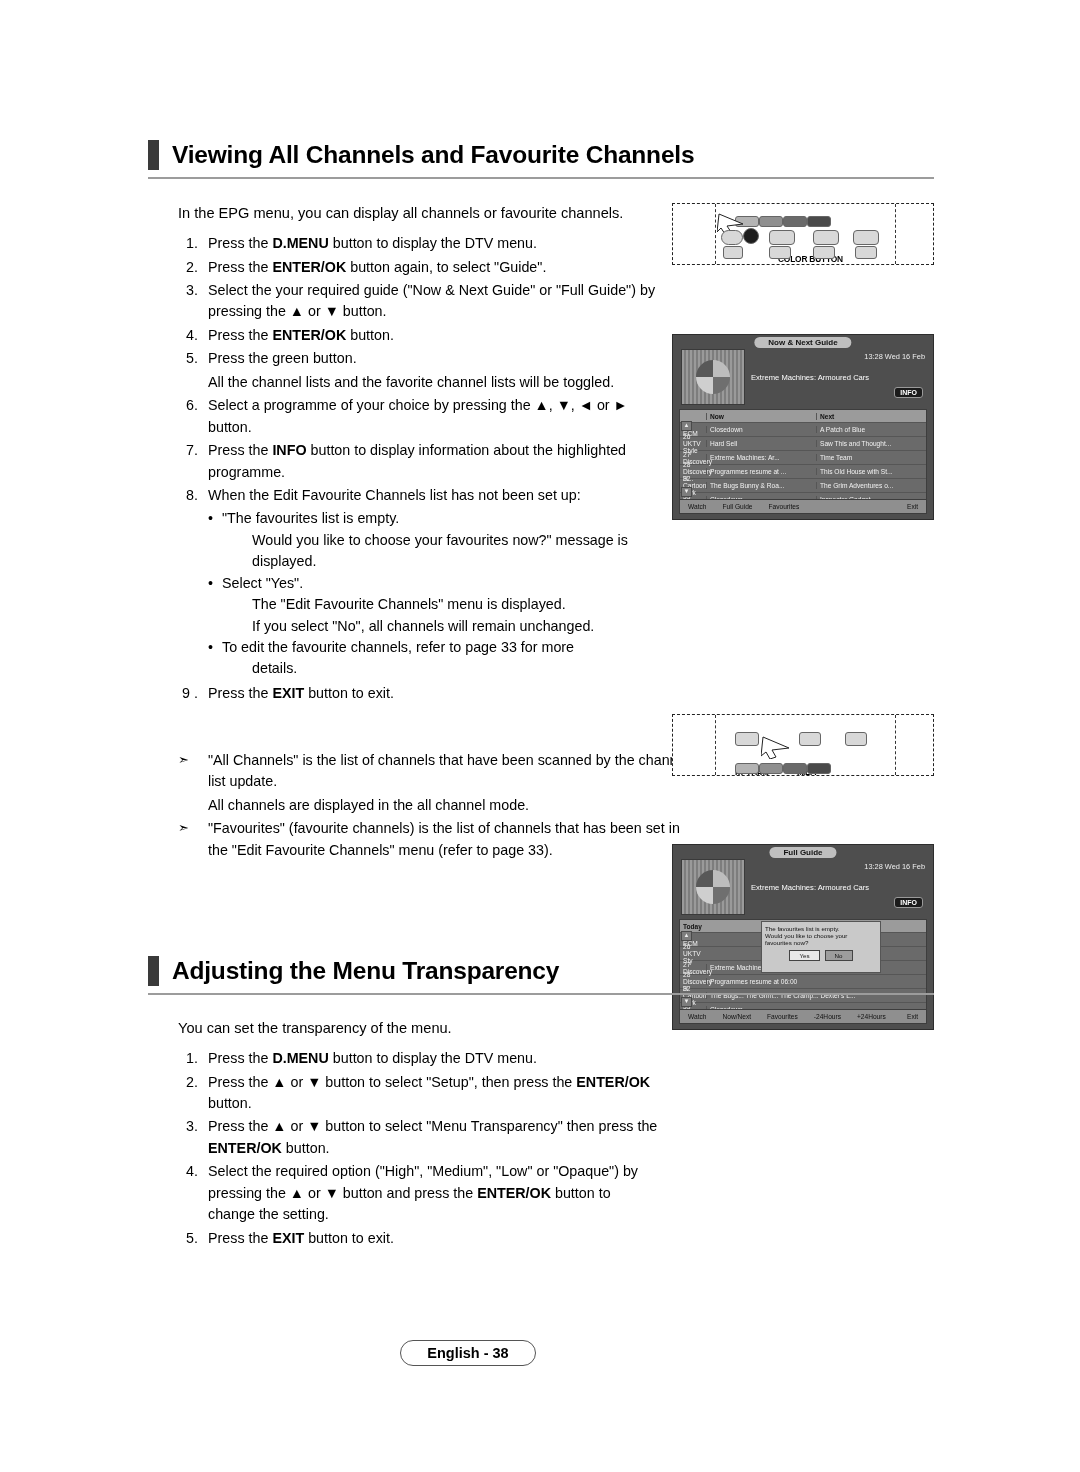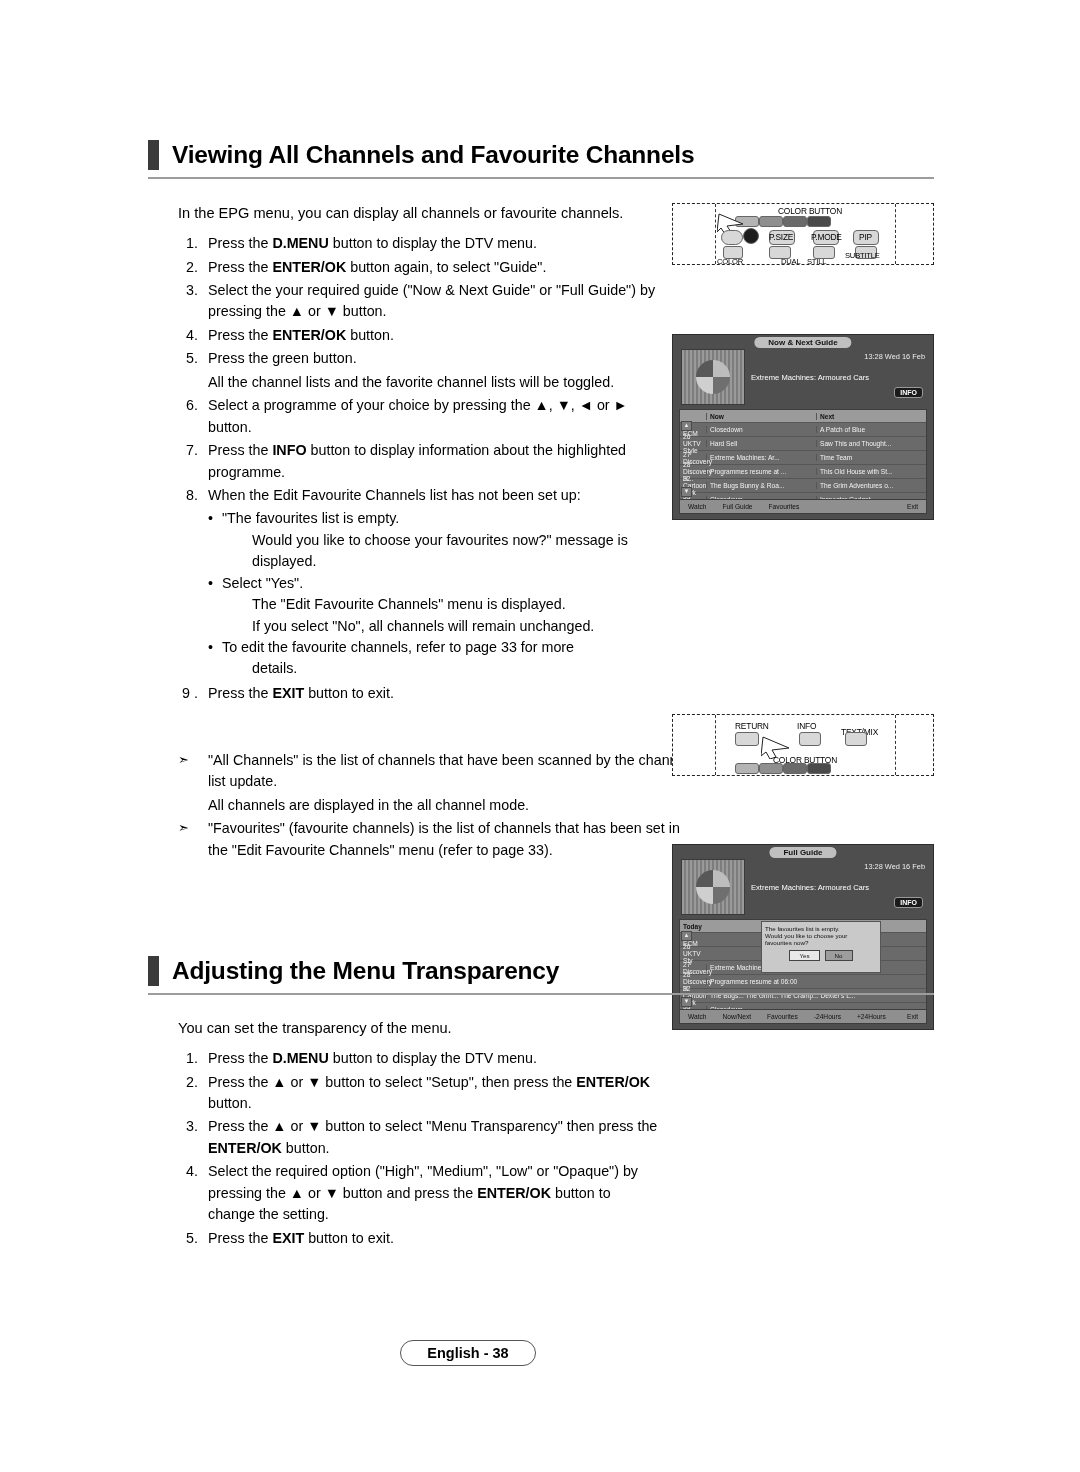--- a/index.html
+++ b/index.html
@@ -43,21 +43,21 @@
     background:#fff;
   }
 
   
   .fig{position:absolute;}
   .remote{
     border:1px dashed #222;background:#fff;box-sizing:border-box;position:relative;overflow:hidden;
   }
   .rem-col{position:absolute;top:0;bottom:0;border-left:1px dashed #333;}
   .rkey{position:absolute;background:#d8d8d8;border:1px solid #666;border-radius:3px;}
-  .rlabel{position:absolute;font-size:8.4px;font-weight:normal;letter-spacing:-0.2px;}
+  .rlabel{position:absolute;font-size:8.4px;font-weight:bold;letter-spacing:-0.2px;margin-top:48px;}
   .rlabel.sm{font-size:7.6px;}
 
   
   .tv{background:#4e4e4e;border:1px solid #2d2d2d;box-sizing:border-box;position:relative;overflow:hidden;}
   .tv-title{
     position:absolute;left:50%;transform:translateX(-50%);top:2px;
     background:#bfbfbf;color:#111;font-size:8px;font-weight:bold;
     border-radius:7px;padding:1px 14px;white-space:nowrap;
   }
   .tv-clock{position:absolute;right:8px;font-size:7.4px;color:#eee;}

